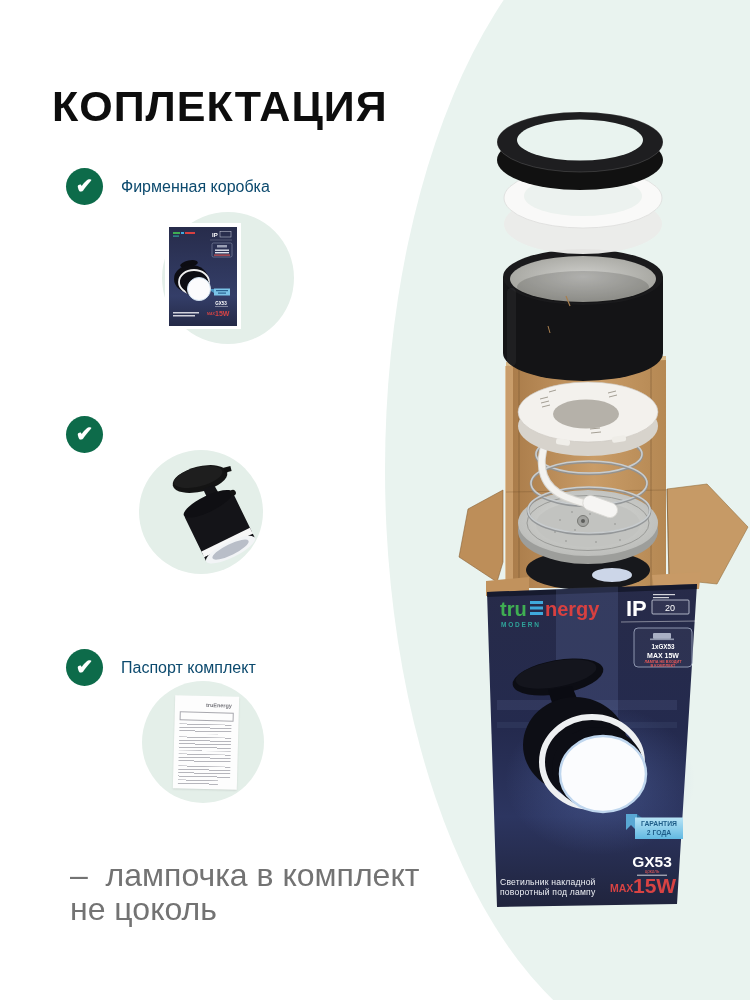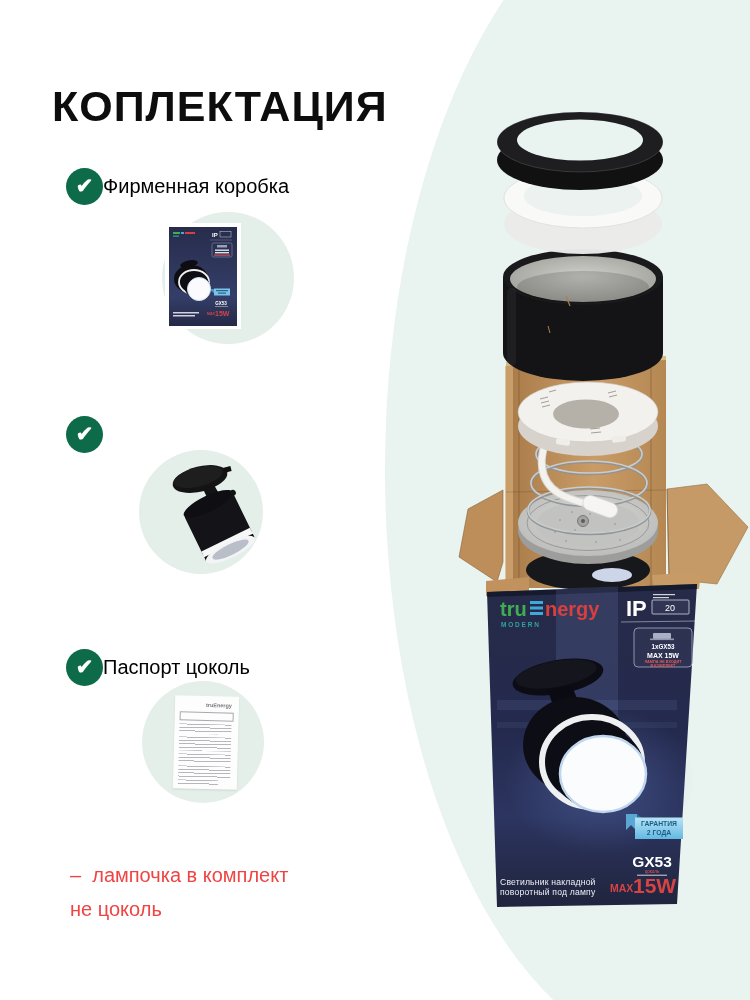--- a/index.html
+++ b/index.html
@@ -6,23 +6,23 @@
   .canvas{position:relative;width:750px;height:1000px;background:#ffffff;overflow:hidden;
           font-family:"Liberation Sans",sans-serif;}
   .blob{position:absolute;left:385px;top:-120px;width:600px;height:1180px;border-radius:50%;
         background:#e9f3ef;}
   .title{position:absolute;left:52px;top:82px;font-size:43px;font-weight:800;color:#0d0d0d;
          letter-spacing:1px;white-space:nowrap;}
   .check-row{position:absolute;left:66px;display:flex;align-items:center;}
   .check-circle{width:37px;height:37px;border-radius:50%;background:#0d6b4a;display:flex;
                 align-items:center;justify-content:center;flex:0 0 auto;}
   .check-glyph{color:#ffffff;font-size:21px;font-weight:900;line-height:1;transform:translateY(-1px);}
-  .check-label{font-size:20px;color:#000000;font-weight:500;white-space:nowrap;}
+  .check-label{margin-left:18px;font-size:16px;color:#0c4a6e;font-weight:500;white-space:nowrap;}
   .mint-circle{position:absolute;border-radius:50%;background:#e4efe9;}
-  .note{position:absolute;left:70px;top:858px;font-size:20px;line-height:34px;color:#ef4444;
+  .note{position:absolute;left:70px;top:858px;font-size:32px;line-height:34px;color:#737373;
         font-weight:500;white-space:pre;}
   .box-thumb-backing{position:absolute;left:165px;top:223px;width:76px;height:106px;background:#ffffff;}
   .doc-sheet{position:absolute;left:174px;top:696px;width:64px;height:93px;background:#fdfdfd;
              transform:rotate(1.5deg);box-shadow:0 1px 2px rgba(0,0,0,.10);}
   .doc-brand{position:absolute;right:7px;top:6px;font-size:5.5px;color:#77777d;font-weight:700;}
   .doc-titlebox{position:absolute;left:5px;top:16px;width:52px;height:7px;border:0.6px solid #a8a8ae;}
   .doc-lines{position:absolute;background-image:repeating-linear-gradient(
               to bottom, #b6b6bc 0px, #b6b6bc 1px, transparent 1px, transparent 3.4px);}
   .exploded{position:absolute;left:0;top:0;pointer-events:none;}
   svg{font-family:"Liberation Sans",sans-serif;}
@@ -48,21 +48,21 @@
   </div>
   <div class="check-row" style="top:416px;">
     <div class="check-circle">
       <span class="check-glyph">✔</span>
       </div>
   </div>
   <div class="check-row" style="top:649px;">
     <div class="check-circle">
       <span class="check-glyph">✔</span>
       </div>
-    <span class="check-label">Паспорт цоколь</span>
+    <span class="check-label">Паспорт комплект</span>
   </div>
 
   <div class="box-thumb-backing">
     <svg width="76" height="106" viewBox="0 0 76 106">
       <defs>
         <linearGradient id="mb" x1="0" y1="0" x2="0" y2="1">
           <stop offset="0" stop-color="#272c4b"></stop>
             <stop offset=".7" stop-color="#343e68"></stop>
           <stop offset="1" stop-color="#242947"></stop>
         </linearGradient>

